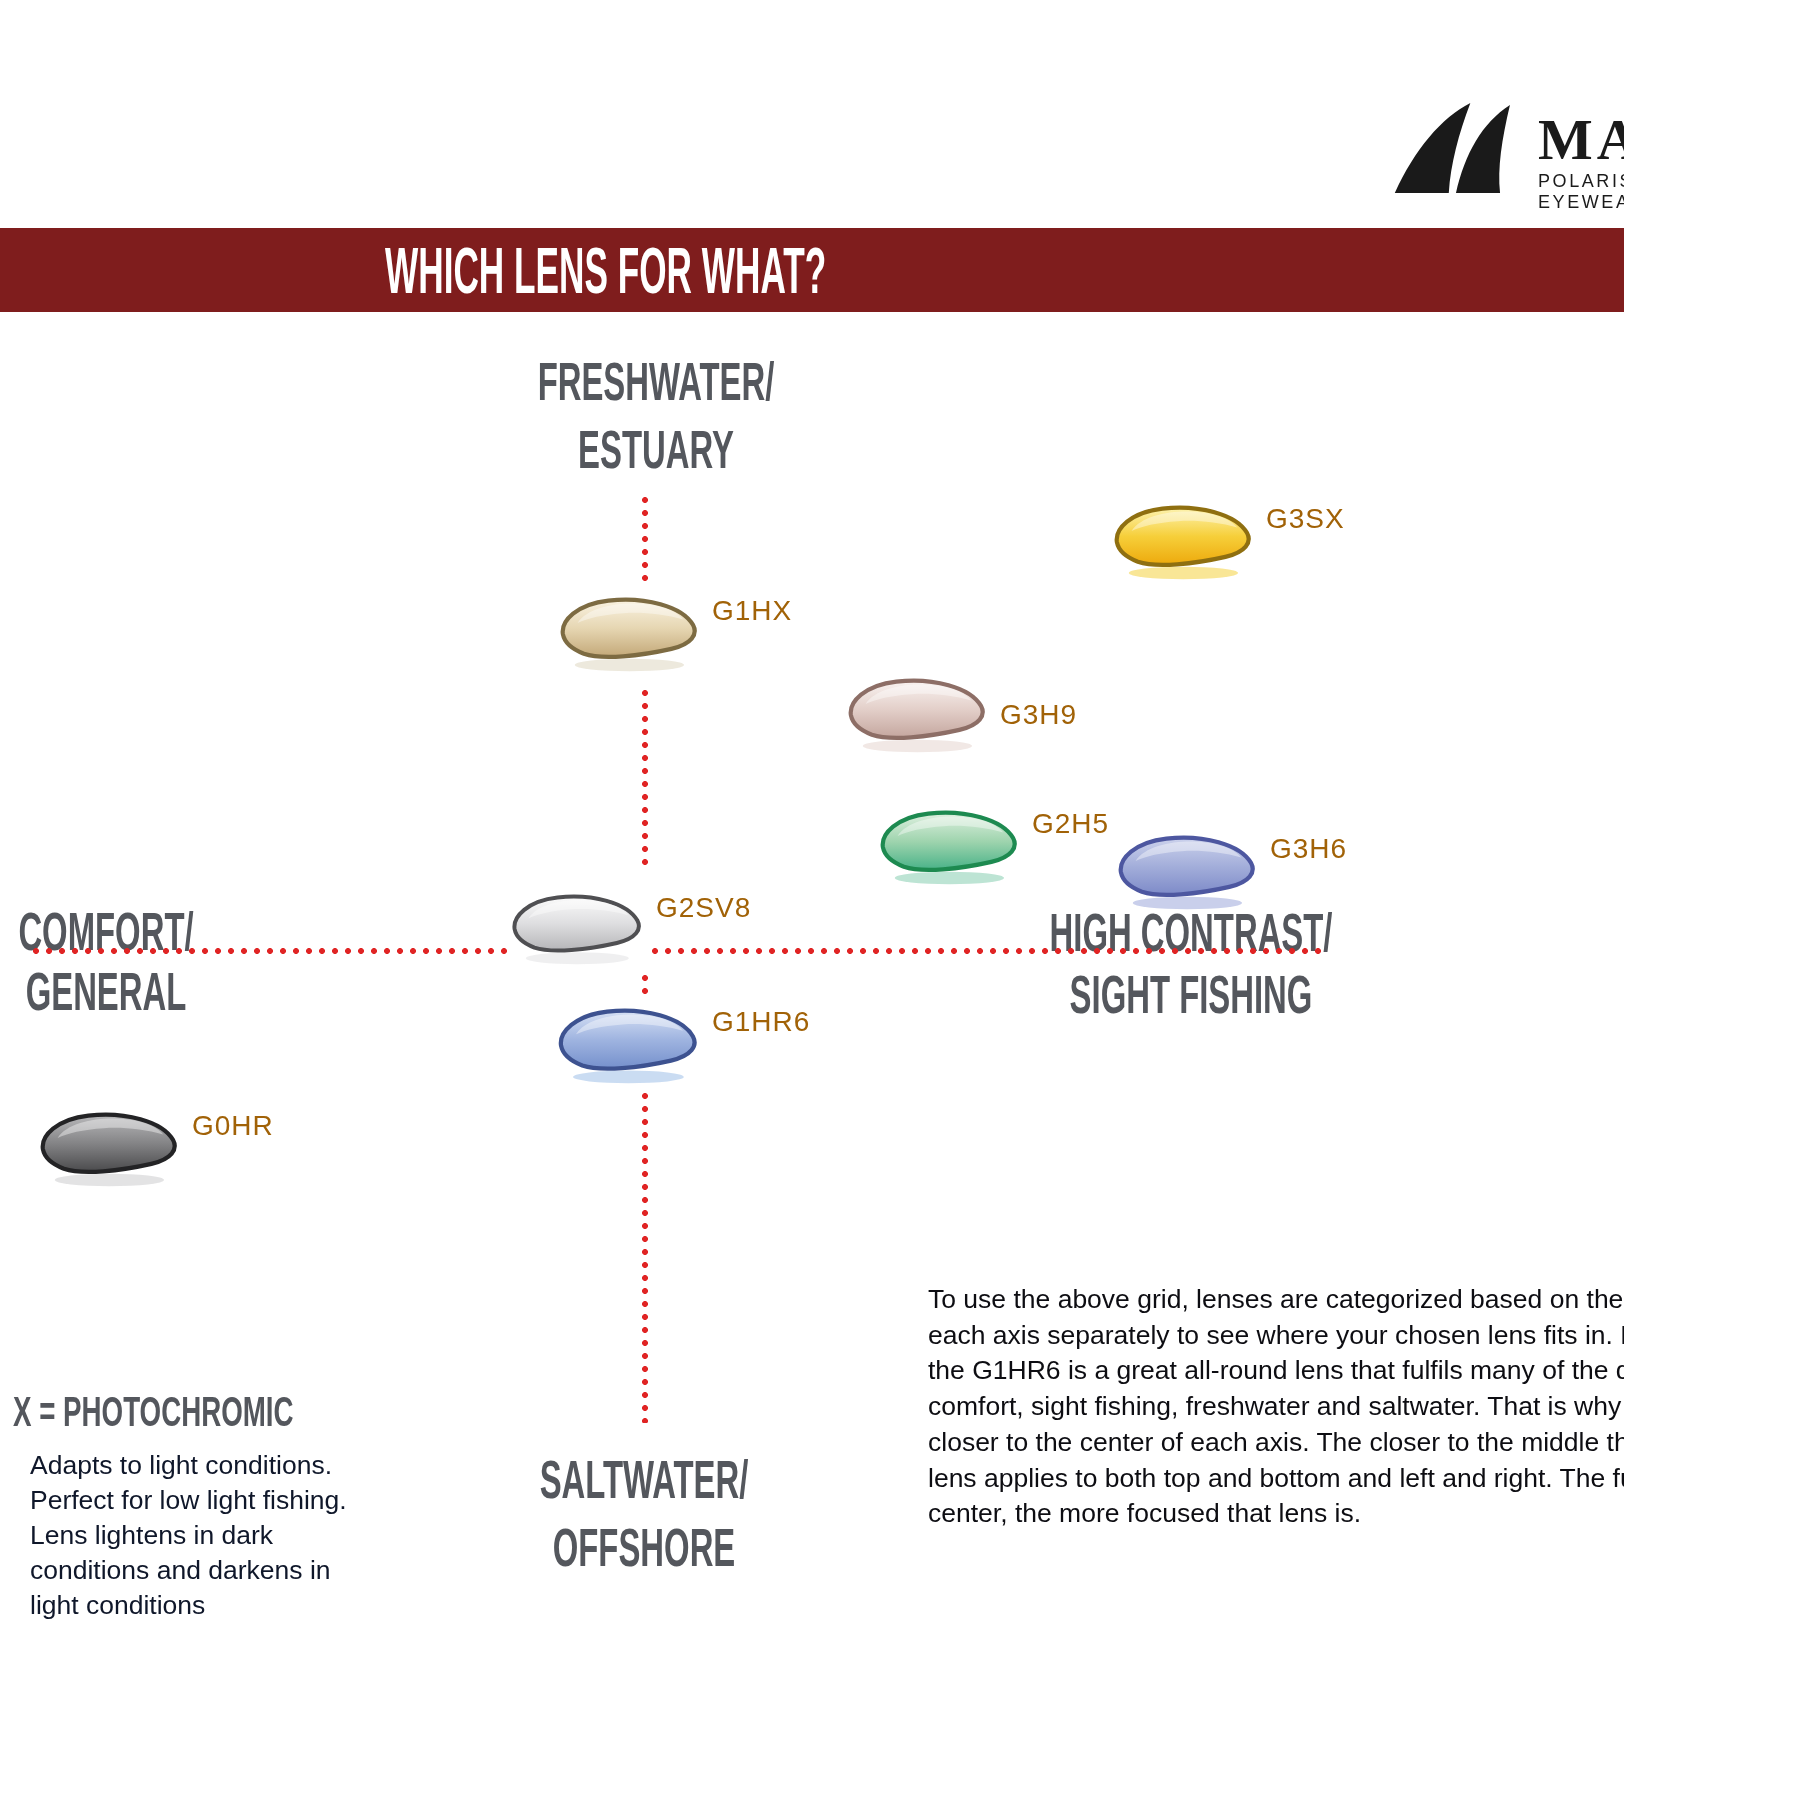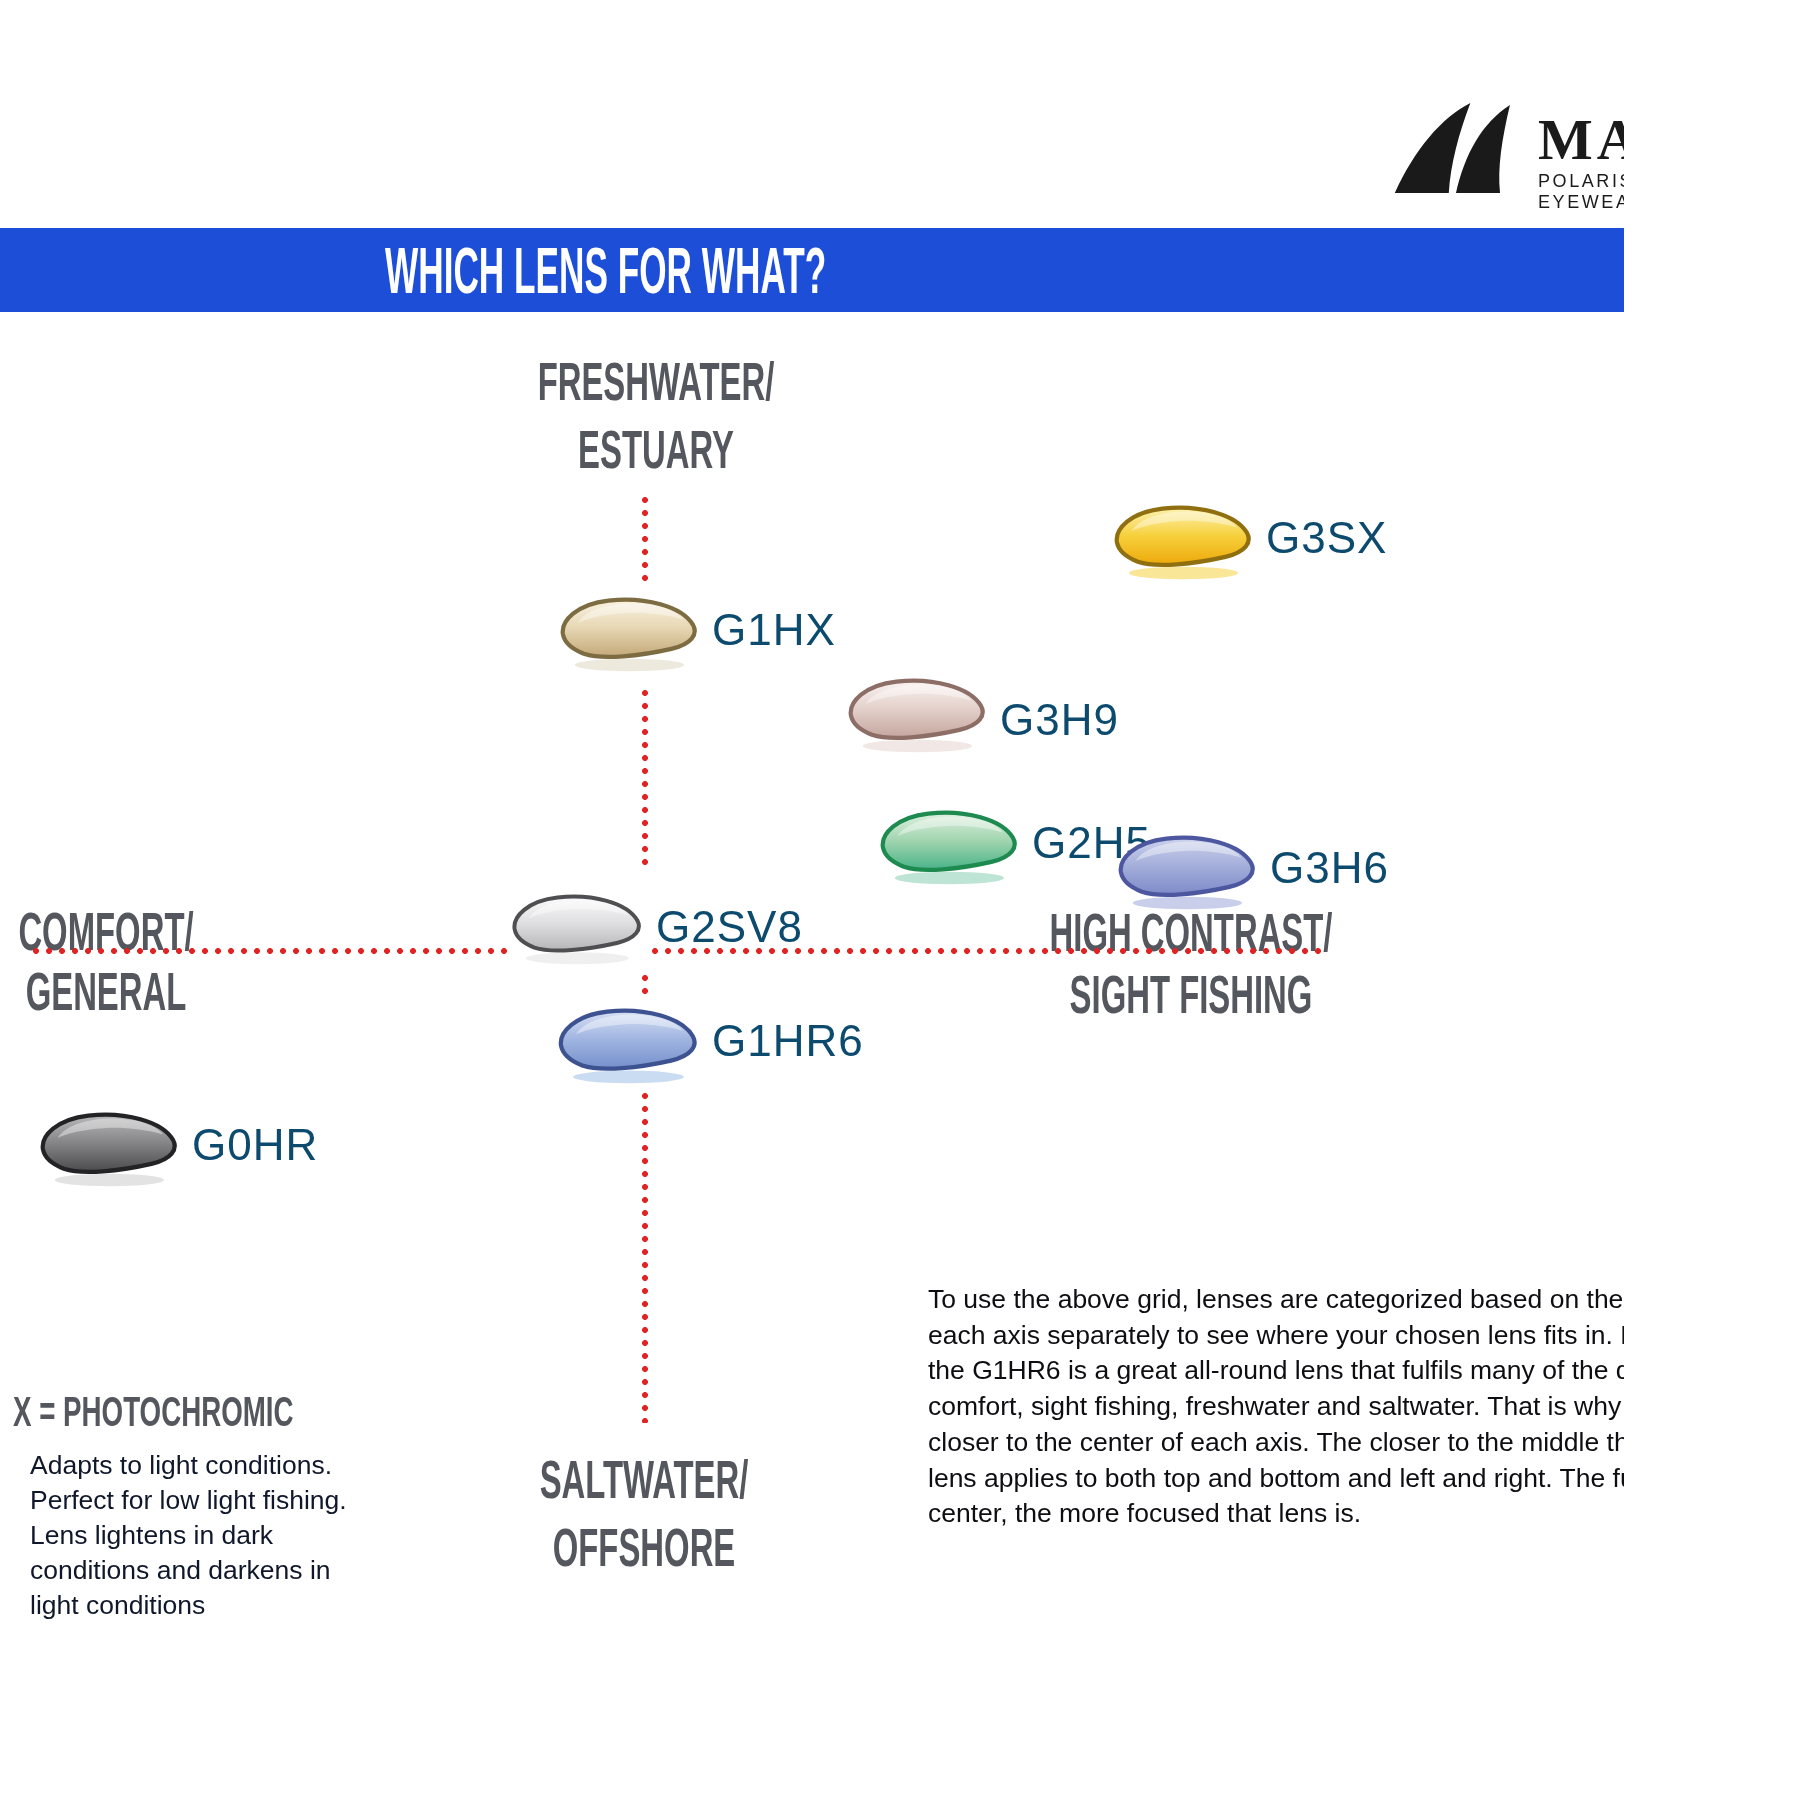--- a/index.html
+++ b/index.html
@@ -8,21 +8,21 @@
 
   
   .logo{position:absolute;left:1393px;top:98px;display:flex;align-items:flex-start;}
   .logo svg{display:block;}
   .logo-text{margin-left:10px;margin-top:14px;}
   .logo-word{font-family:"Liberation Serif", serif;font-weight:700;font-size:58px;line-height:56px;
              letter-spacing:4px;color:#1b1b1b;}
   .logo-tag{font-size:18px;font-weight:400;letter-spacing:2.6px;color:#1b1b1b;margin-top:3px;}
 
   
-  .titlebar{position:absolute;left:0;top:228px;width:1800px;height:84px;background:#1d4ed8;}
+  .titlebar{position:absolute;left:0;top:228px;width:1800px;height:84px;background:#7f1d1d;}
   .titlebar .t{position:absolute;left:385px;top:0;height:84px;line-height:86px;color:#ffffff;
                font-weight:700;font-size:64px;white-space:nowrap;
                transform:scaleX(0.55);transform-origin:left center;}
 
   
   .axis{position:absolute;width:600px;text-align:center;color:#54575d;font-weight:700;
         font-size:53px;line-height:68px;white-space:nowrap;}
   .axis div{transform:scaleX(0.62);transform-origin:center center;}
   .axis-top{left:356px;top:348px;}
   .axis-bottom{left:344px;top:1446px;}
@@ -40,22 +40,22 @@
   .v2{left:642px;top:690px;height:176px;}
   .v3{left:642px;top:975px;height:26px;}
   .v4{left:642px;top:1093px;height:330px;}
   .hL{left:33px;top:948px;width:476px;}
   .hR{left:652px;top:948px;width:670px;}
 
   
   #lens-layer{position:absolute;left:0;top:0;width:100%;height:100%;}
   .lens{position:absolute;display:flex;align-items:flex-start;}
   .lens svg{display:block;flex:0 0 auto;}
-  .lens-label{margin-left:14px;margin-top:10px;font-size:44px;font-weight:400;
-              letter-spacing:1px;color:#0c4a6e;white-space:nowrap;}
+  .lens-label{margin-left:14px;margin-top:0;font-size:28px;font-weight:400;
+              letter-spacing:1px;color:#a16207;white-space:nowrap;}
 
   
   .photo-head{position:absolute;left:13px;top:1388px;color:#54575d;font-weight:700;font-size:42px;
               white-space:nowrap;transform:scaleX(0.66);transform-origin:left center;}
   .photo-body{position:absolute;left:30px;top:1448px;width:352px;font-size:26.5px;line-height:35px;
               color:#0f172a;}
   .description{position:absolute;left:928px;top:1282px;width:882px;font-size:26.5px;line-height:35.7px;
                color:#0d0d12;}
 </style>
 </head>

